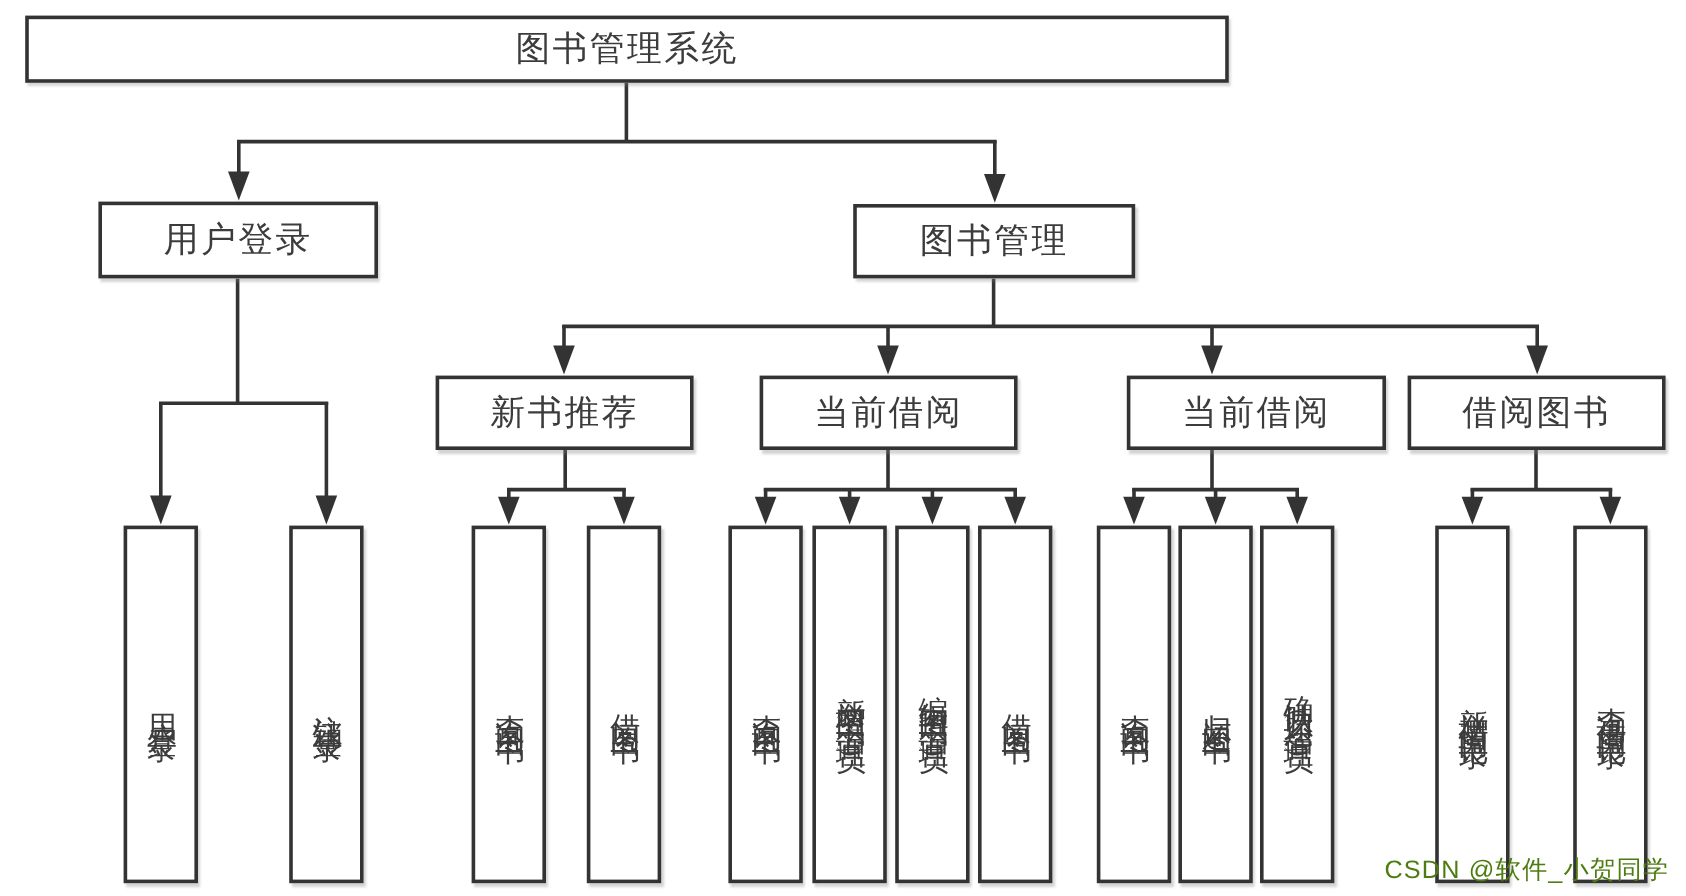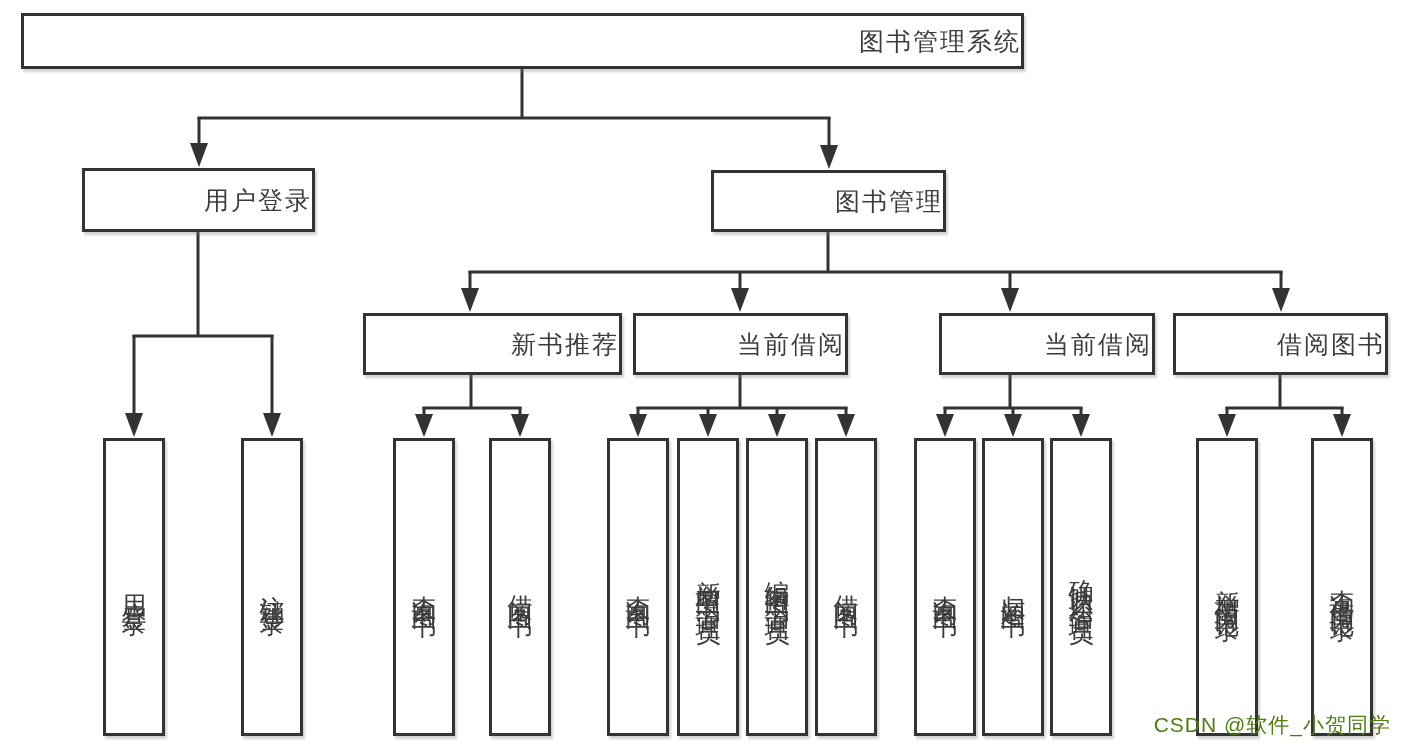--- a/index.html
+++ b/index.html
@@ -21,38 +21,37 @@
     box-sizing: border-box;
     background: #ffffff;
     border: 3px solid #333333;
     box-shadow: 2px 3px 2px rgba(130,130,130,0.35);
     display: flex;
     align-items: center;
     justify-content: center;
     color: #3c3c3c;
   }
   .hnode {
-    font-size: 25px;
+    font-size: 29px;
     letter-spacing: 2px;
     white-space: nowrap;
-    justify-content: flex-end;
   }
   .vnode .vtext {
     writing-mode: vertical-rl;
     text-orientation: mixed;
     font-size: 25px;
     letter-spacing: 6px;
     line-height: 1;
     color: #3c3c3c;
   }
   
   .n-root { left: 21px;  top: 13px;  width: 1003px; height: 56px; }
   .n-l2a  { left: 82px;  top: 168px; width: 233px;  height: 64px; }
   .n-l2b  { left: 711px; top: 170px; width: 235px;  height: 62px; }
-  .n-l3a  { left: 363px; top: 313px; width: 259px;  height: 62px; }
+  .n-l3a  { left: 363px; top: 313px; width: 215px;  height: 62px; }
   .n-l3b  { left: 633px; top: 313px; width: 215px;  height: 62px; }
   .n-l3c  { left: 902px; top: 313px; width: 216px;  height: 62px; margin-left: 37px; }
   .n-l3d  { left: 1173px;top: 313px; width: 215px;  height: 62px; }
   .leaf   { top: 438px; width: 62px; height: 298px; }
   .n-b1  { left: 103px;  }
   .n-b2  { left: 241px;  }
   .n-b3  { left: 393px;  }
   .n-b4  { left: 489px;  }
   .n-b5  { left: 607px;  }
   .n-b6  { left: 677px;  }

